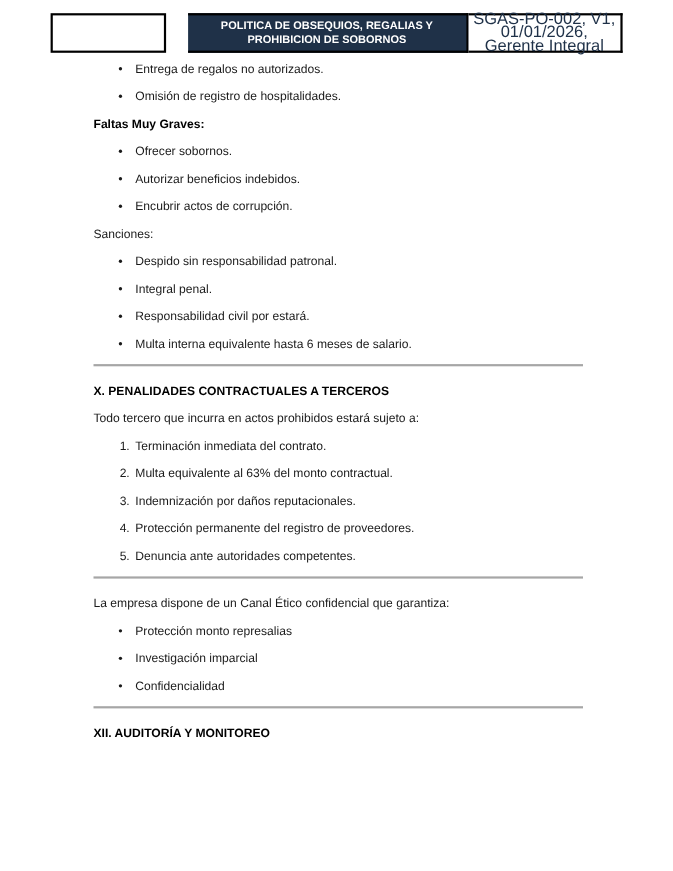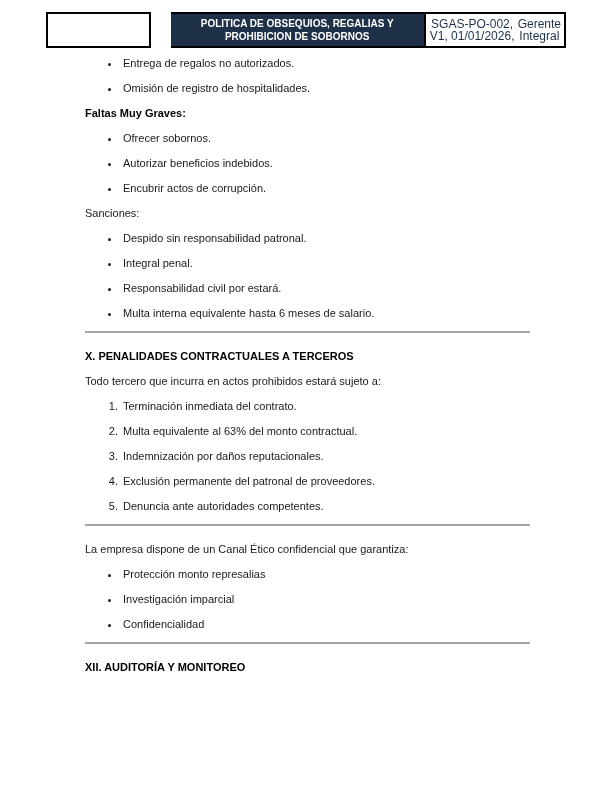--- a/index.html
+++ b/index.html
@@ -42,24 +42,25 @@
     display: flex;
     align-items: center;
     justify-content: center;
     padding: 1px 4px;
     margin-left: 20px;
   }
   .hdr-info-cell {
     width: 146px;
     background: #ffffff;
     color: #1f3148;
-    font-size: 12px;
+    font-size: 15px;
     line-height: 12px;
     text-align: center;
     display: flex;
+    flex-direction: column;
     align-items: center;
     justify-content: center;
     padding: 13px 2px;
   }
 
   
   .content {
     margin: 8px 0 0 85px;
     width: 445px;
     color: #1a1a1a;
@@ -118,21 +119,21 @@
 
     <hr class="divider">
 
     <p class="section-heading">X. PENALIDADES CONTRACTUALES A TERCEROS</p>
     <p>Todo tercero que incurra en actos prohibidos estará sujeto a:</p>
 
     <ol>
       <li>Terminación inmediata del contrato.</li>
       <li>Multa equivalente al 63% del monto contractual.</li>
       <li>Indemnización por daños reputacionales.</li>
-      <li>Exclusión permanente del patronal de proveedores.</li>
+      <li>Protección permanente del registro de proveedores.</li>
       <li>Denuncia ante autoridades competentes.</li>
     </ol>
 
     <hr class="divider">
 
     <p>La empresa dispone de un Canal Ético confidencial que garantiza:</p>
 
     <ul>
       <li>Protección monto represalias</li>
       <li>Investigación imparcial</li>

